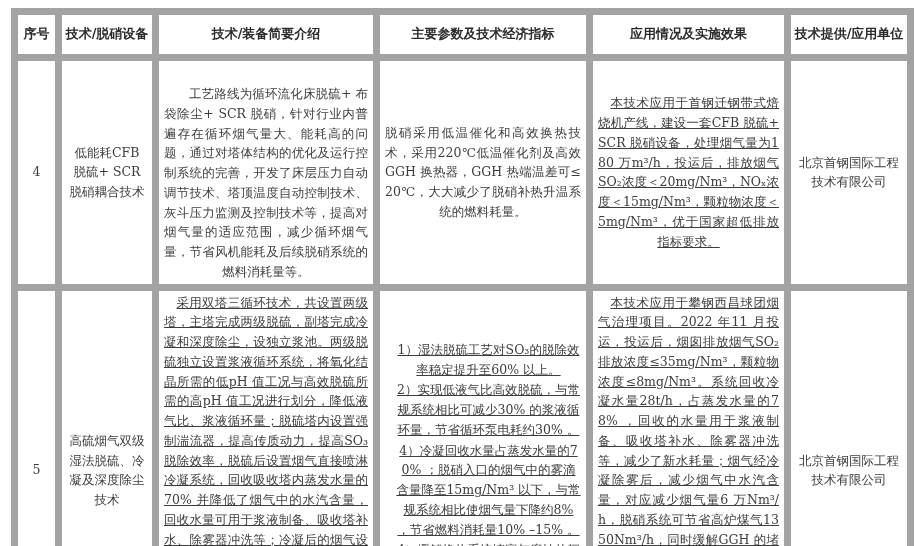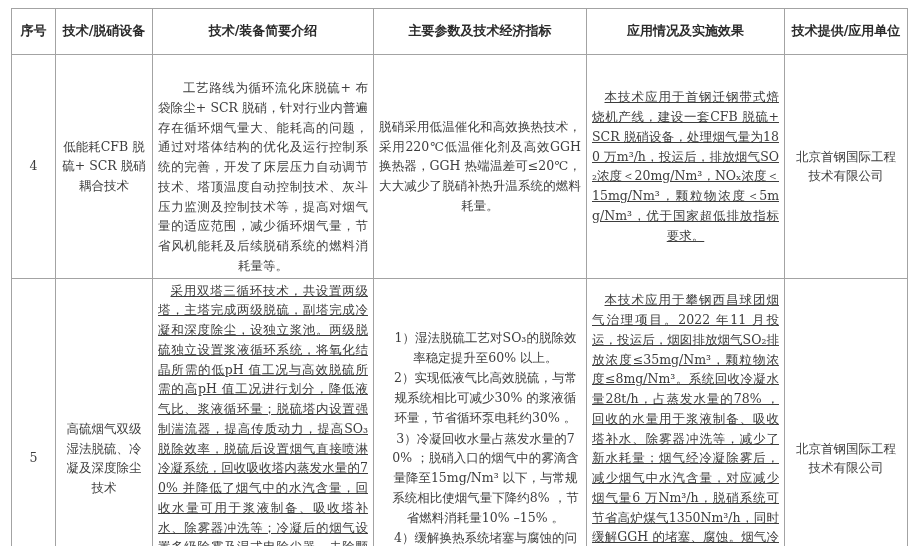--- a/index.html
+++ b/index.html
@@ -20,21 +20,21 @@
   }
   table.doc-table {
     position: absolute;
     left: 11px;
     top: 8px;
     border-collapse: collapse;
     table-layout: fixed;
     width: 896px;
   }
   .doc-table th, .doc-table td {
-    border: 1px solid #a3a3a3;
+    border: 7px solid #a3a3a3;
     vertical-align: middle;
     padding: 2px 5px;
     box-sizing: border-box;
     font-size: 12.5px;
     line-height: 1.58;
     word-break: break-all;
   }
   .doc-table th {
     font-size: 13px;
     font-weight: bold;
@@ -52,21 +52,21 @@
     margin: 0;
     text-align: justify;
     text-align-last: center;
   }
   .indent1 { text-indent: 1em; text-decoration: underline; }
   .indent2 { text-indent: 2em; margin-top: 21px; }
   .para-center {
     margin: 0;
     text-align: center;
   }
-  .params-list p { margin: 0 0 1px 11px; }
+  .params-list p { margin: 0 0 1px 11px; text-decoration: underline; }
 </style>
 </head>
 <body>
 
 <div class="page">
   <table class="doc-table">
     <colgroup>
       <col style="width:44px">
       <col style="width:97px">
       <col style="width:221px">
@@ -101,21 +101,21 @@
       </tr>
       <tr class="row-5">
         <td class="cell-center">5</td>
         <td class="cell-center">高硫烟气双级湿法脱硫、冷凝及深度除尘技术</td>
         <td>
           <p class="para indent1">采用双塔三循环技术，共设置两级塔，主塔完成两级脱硫，副塔完成冷凝和深度除尘，设独立浆池。两级脱硫独立设置浆液循环系统，将氧化结晶所需的低pH 值工况与高效脱硫所需的高pH 值工况进行划分，降低液气比、浆液循环量；脱硫塔内设置强制湍流器，提高传质动力，提高SO₃脱除效率，脱硫后设置烟气直接喷淋冷凝系统，回收吸收塔内蒸发水量的70% 并降低了烟气中的水汽含量，回收水量可用于浆液制备、吸收塔补水、除雾器冲洗等；冷凝后的烟气设置多级除雾及湿式电除尘器，去除颗粒物的同时协同脱除SO₃、重金属等，规避下游设备及烟道的堵塞和腐蚀，提高后续脱硝系统的运行稳定性。</p>
         </td>
         <td class="params-list">
           <p class="para-center">1）湿法脱硫工艺对SO₃的脱除效率稳定提升至60% 以上。</p>
           <p class="para-center">2）实现低液气比高效脱硫，与常规系统相比可减少30% 的浆液循环量，节省循环泵电耗约30% 。</p>
-          <p class="para-center">3）冷凝回收水量占蒸发水量的70% ；脱硝入口的烟气中的雾滴含量降至15mg/Nm³ 以下，与常规系统相比使烟气量下降约8% ，节省燃料消耗量10% –15% 。</p>
+          <p class="para-center">4）冷凝回收水量占蒸发水量的70% ；脱硝入口的烟气中的雾滴含量降至15mg/Nm³ 以下，与常规系统相比使烟气量下降约8% ，节省燃料消耗量10% –15% 。</p>
           <p class="para-center">4）缓解换热系统堵塞与腐蚀的问题，运行阻力与氟塑料换热器相比降低30% 。</p>
         </td>
         <td>
           <p class="para indent1">本技术应用于攀钢西昌球团烟气治理项目。2022 年11 月投运，投运后，烟囱排放烟气SO₂排放浓度≤35mg/Nm³，颗粒物浓度≤8mg/Nm³。系统回收冷凝水量28t/h，占蒸发水量的78% ，回收的水量用于浆液制备、吸收塔补水、除雾器冲洗等，减少了新水耗量；烟气经冷凝除雾后，减少烟气中水汽含量，对应减少烟气量6 万Nm³/h，脱硝系统可节省高炉煤气1350Nm³/h，同时缓解GGH 的堵塞、腐蚀。烟气冷凝采用直接喷淋冷凝方式，减少了间接换热系统堵塞与腐蚀的问题，运行阻力与氟塑料换热器相比，阻力降低30% 。</p>
         </td>
         <td class="cell-center">北京首钢国际工程技术有限公司</td>
       </tr>
     </tbody>
   </table>
 </div>

